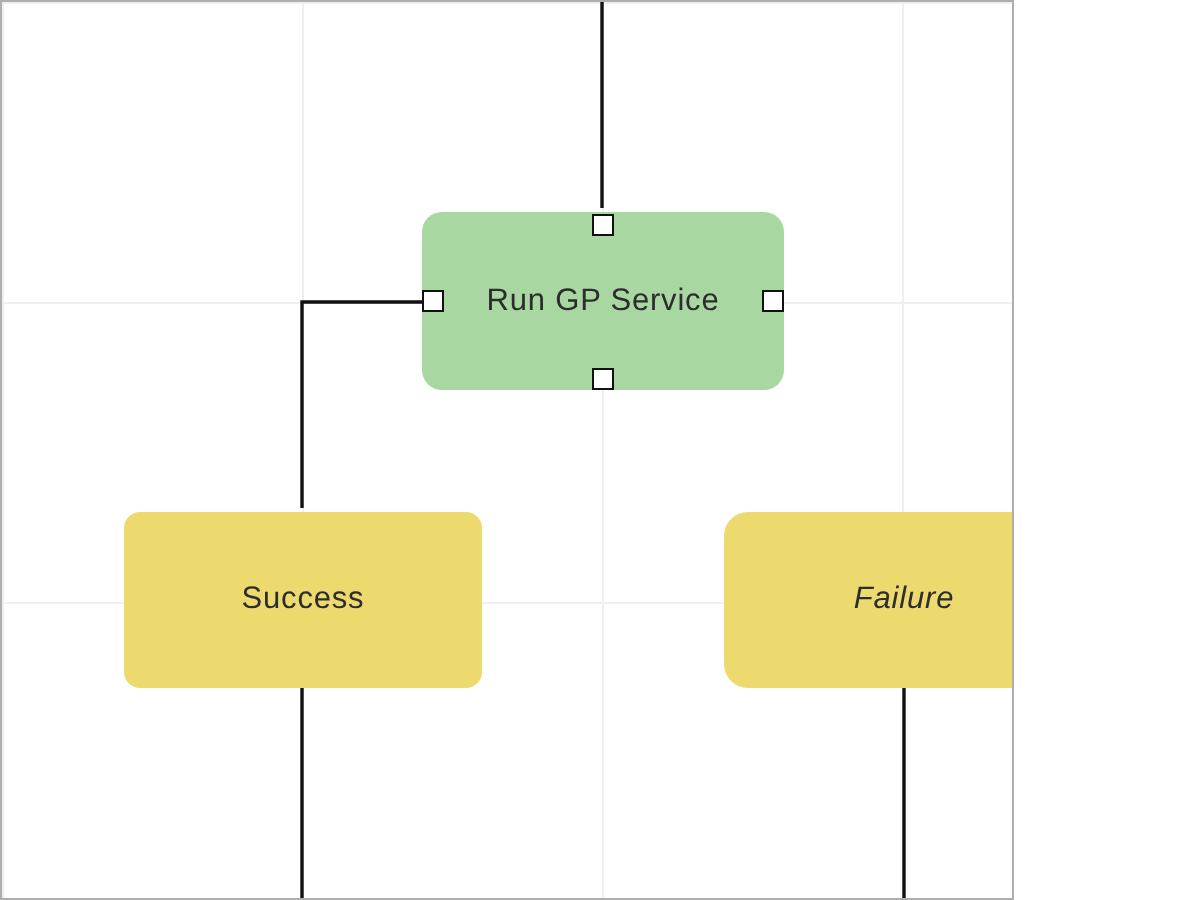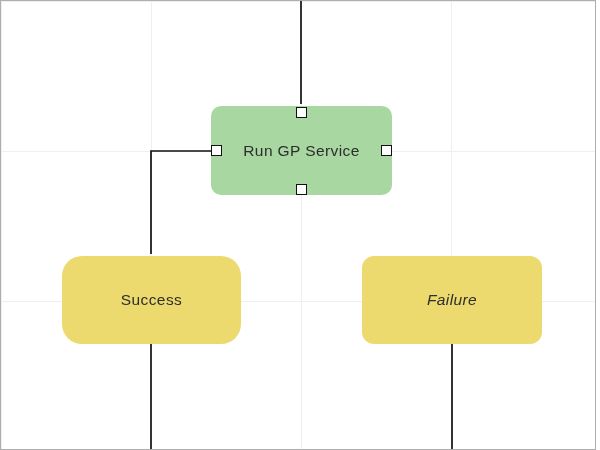--- a/index.html
+++ b/index.html
@@ -1,39 +1,39 @@
 <!DOCTYPE html>
 <html><head>
 <meta charset="utf-8">
 <style>
   html,body{margin:0;padding:0;background:#fff;}
   .screen{
     position:relative;
-    width:596px;height:450px;
+    width:507px;height:450px;
     box-sizing:border-box;
     border:1.5px solid #aeaeae;
     background-color:#ffffff;
     background-image:
       linear-gradient(to right, #efefef 0 1px, transparent 1px),
       linear-gradient(to bottom, #efefef 0 1px, transparent 1px);
     background-size:150px 150px;
     background-position:0 0;
     overflow:hidden;
     font-family:"Liberation Sans", sans-serif;
   }
   .wires{position:absolute;left:0;top:0;width:600px;height:450px;}
   .wires path{fill:none;stroke-width:1.7px;}
   .node{
     position:absolute;
     display:flex;align-items:center;justify-content:center;
     font-size:15.5px;letter-spacing:0.4px;color:#2d2d2d;
     box-sizing:border-box;
   }
   .node-process{left:210px;top:105px;width:181px;height:89px;border-radius:10px;}
-  .node-success{left:61px;top:255px;width:179px;height:88px;border-radius:20px;}
+  .node-success{left:61px;top:255px;width:179px;height:88px;border-radius:8px;}
   .node-failure{left:361px;top:255px;width:180px;height:88px;border-radius:12px;}
   .handle{
     position:absolute;width:11px;height:11px;box-sizing:border-box;
     background:#ffffff;border:1.6px solid #111111;
   }
   .handle-top{left:85px;top:1px;}
   .handle-bottom{left:85px;bottom:0px;}
   .handle-left{left:0px;top:39px;}
   .handle-right{right:0px;top:39px;}
   .node-label{pointer-events:none;}

